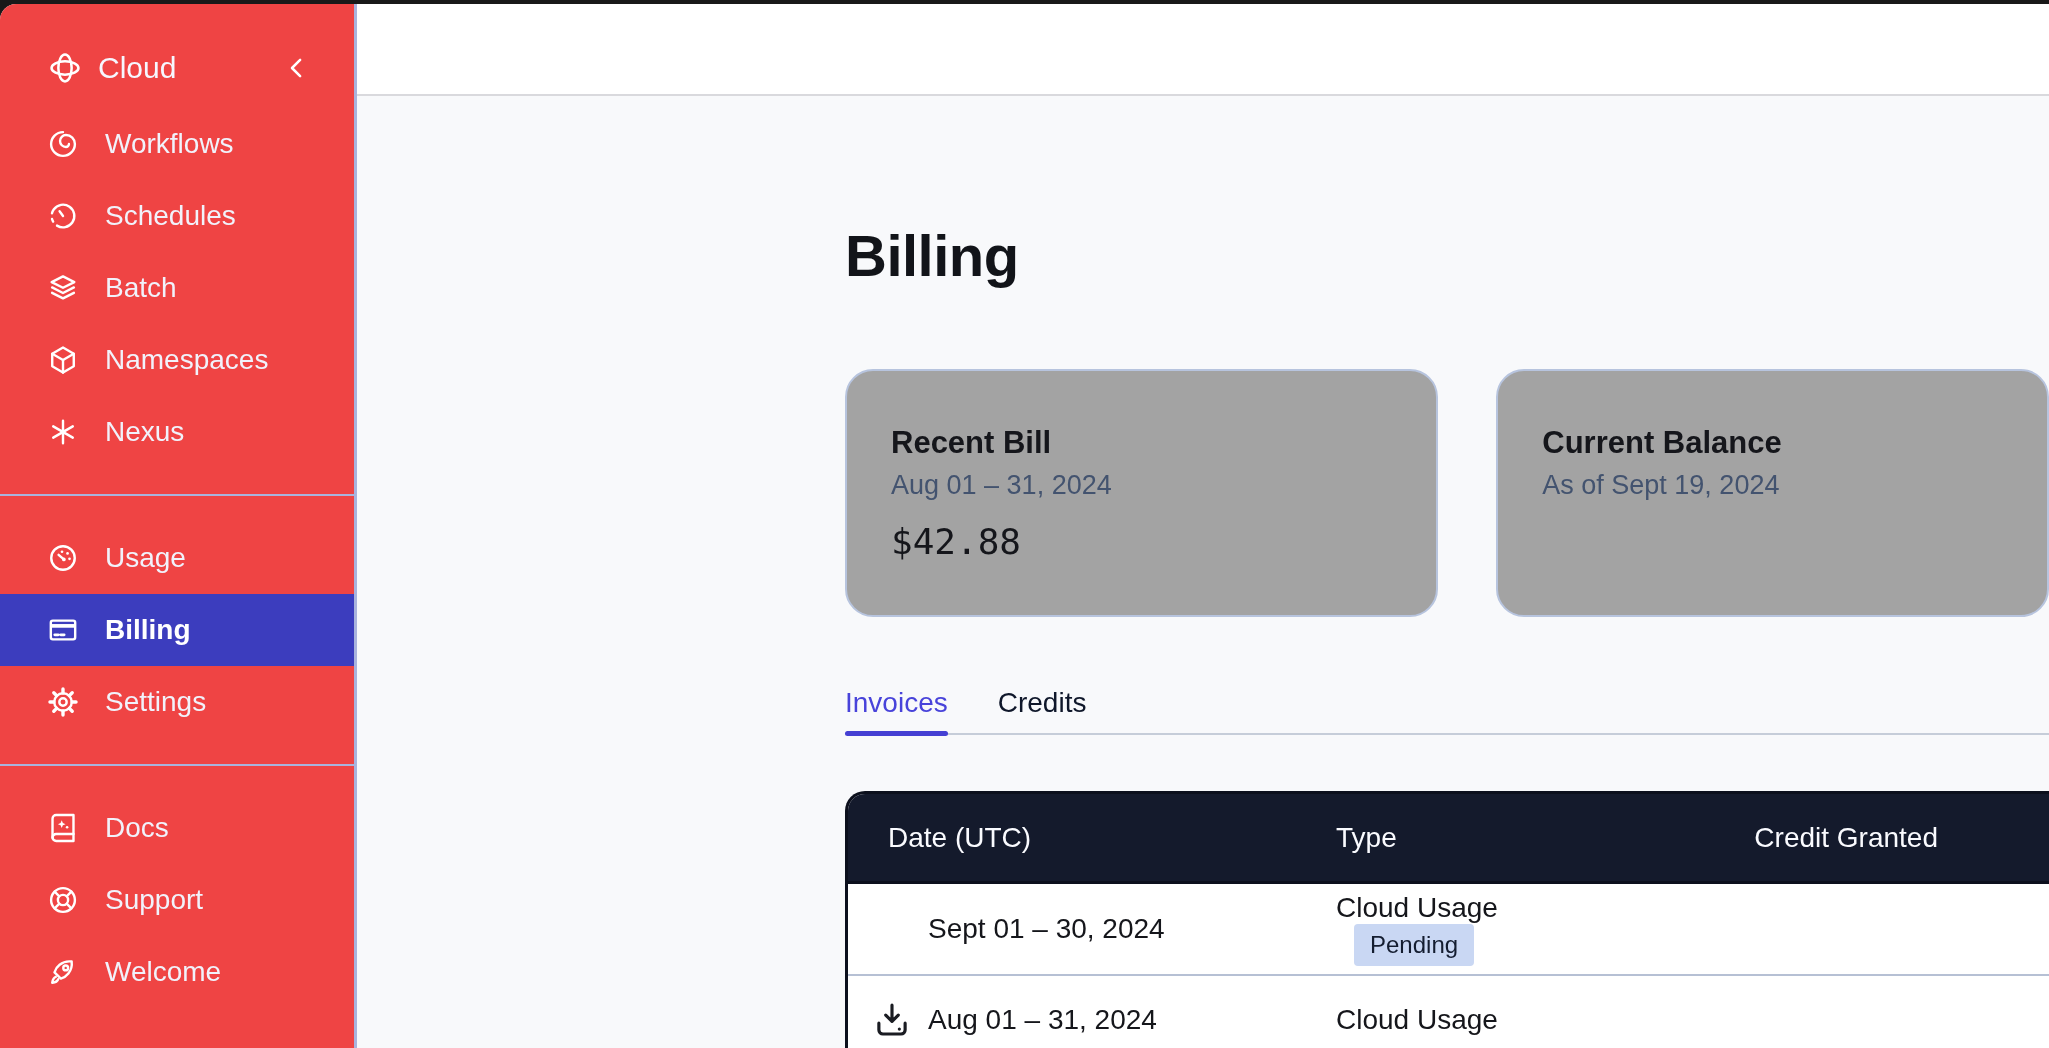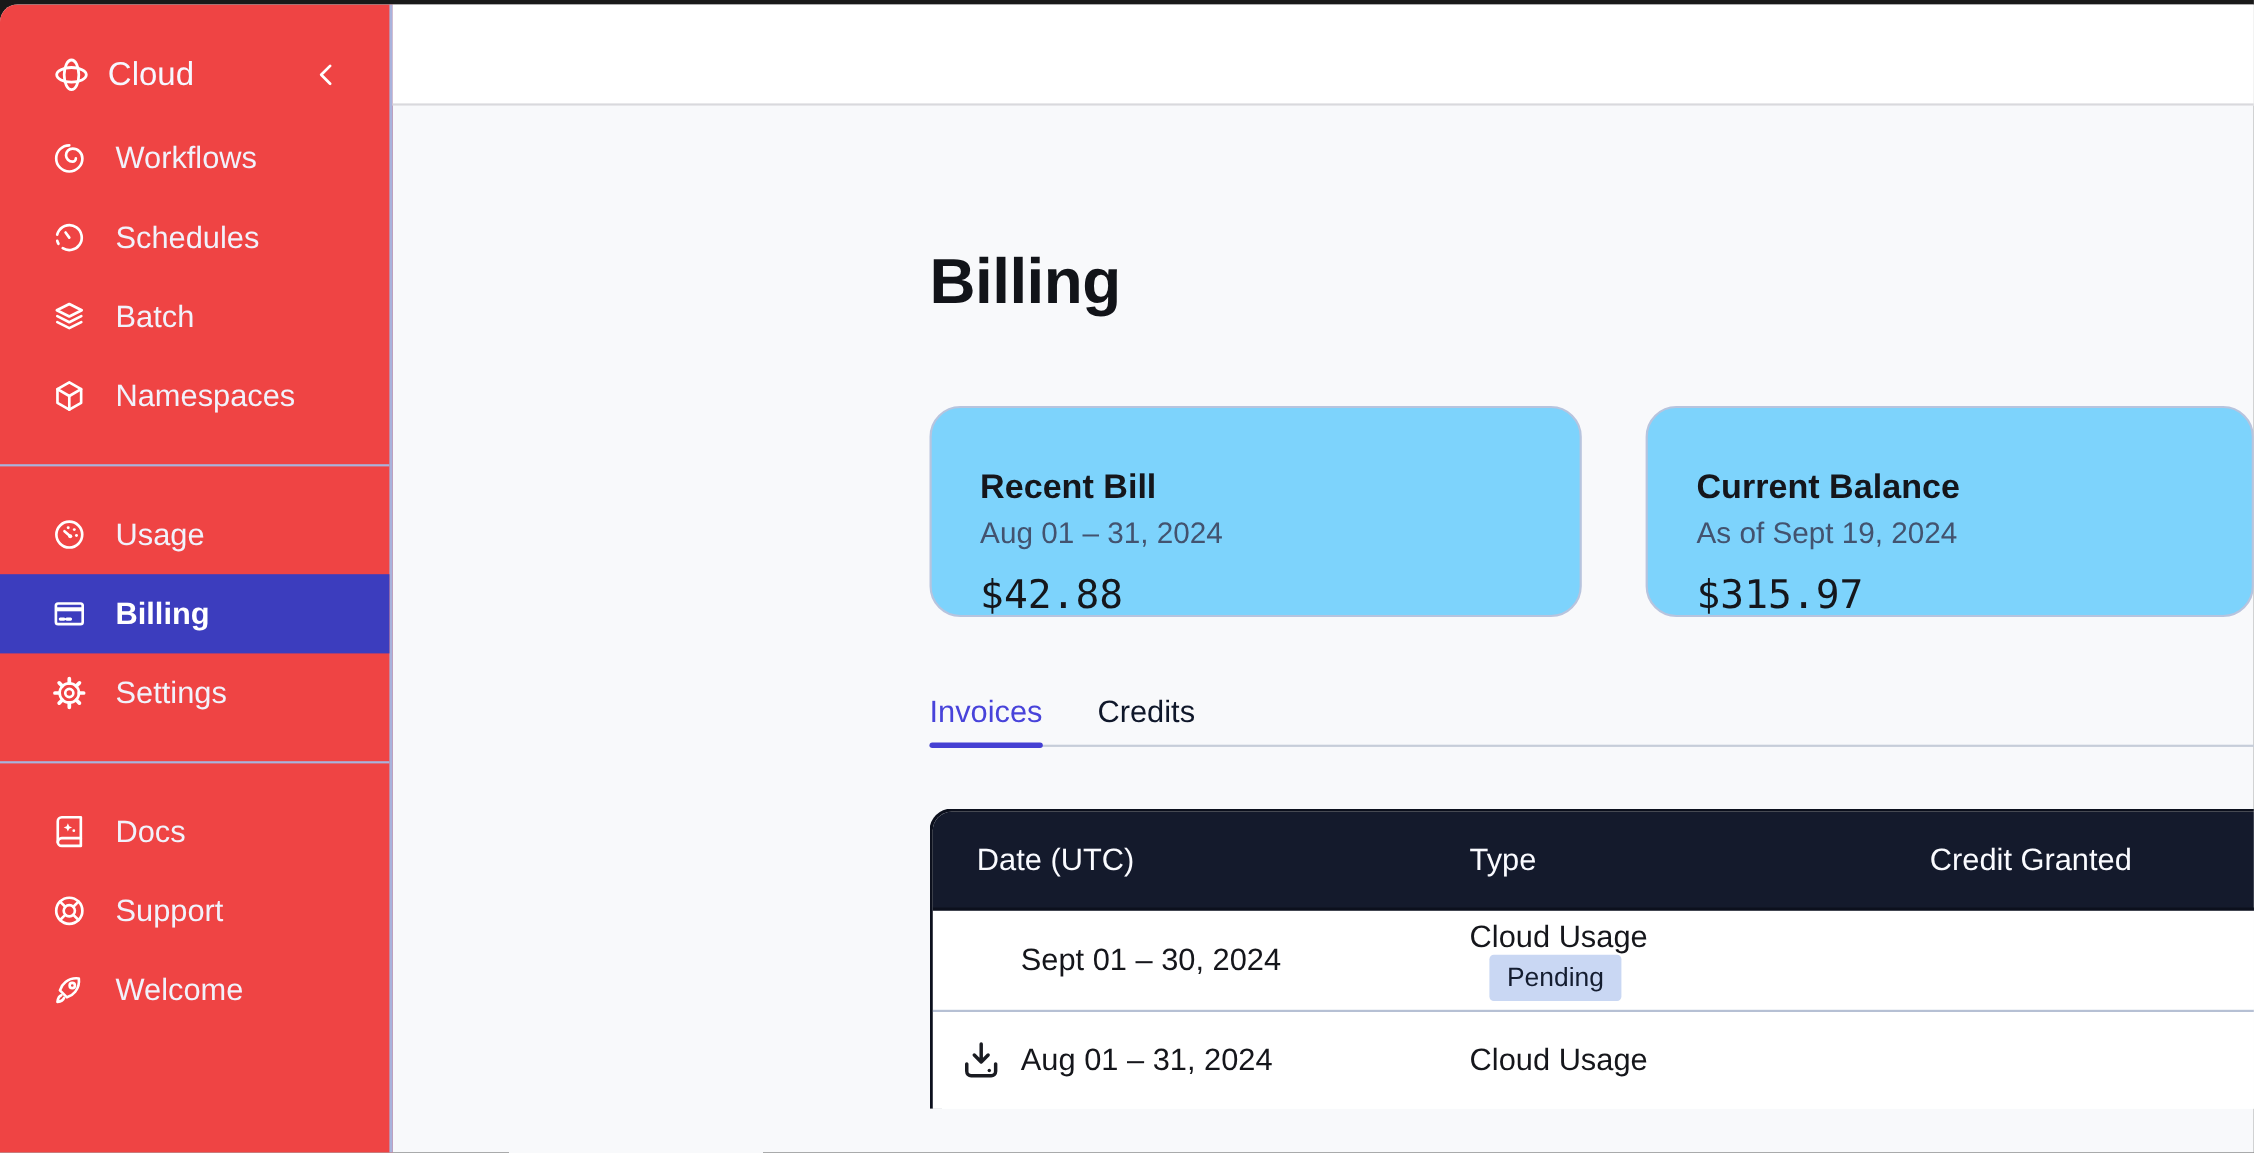--- a/index.html
+++ b/index.html
@@ -26,22 +26,22 @@
 
   
   .main { flex:1; min-width:0; display:flex; flex-direction:column; }
   .topbar { height:92px; flex:none; background:#ffffff; border-bottom:2px solid #d9d9dd; }
   .content { flex:1; padding-left:488px; }
 
   .page-title { margin-top:126px; font-size:58px; font-weight:600; color:#121419;
                 letter-spacing:-0.5px; }
 
   .cards { display:flex; gap:58px; margin-top:80px; }
-  .card { background:#7dd3fc; border:2px solid #b7c4de; border-radius:28px;
-          height:192px; padding:54px 44px 0; }
+  .card { background:#a3a3a3; border:2px solid #b7c4de; border-radius:28px;
+          height:248px; padding:54px 44px 0; }
   .card.recent { width:797px; }
   .card.balance { width:740px; }
   .card-title { font-size:31px; font-weight:600; color:#15161b; line-height:36px; }
   .card-sub { font-size:27px; color:#43536f; margin-top:8px; line-height:32px; }
   .card-amount { font-family:"DejaVu Sans Mono",monospace; font-size:36px; margin-top:20px;
                  color:#15161b; line-height:42px; }
 
   .tabs { margin-top:70px; width:1561px; display:flex; gap:50px;
           border-bottom:2px solid #c6cdd9; }
   .tab { font-size:28px; font-weight:500; padding-bottom:14px; color:#0f172a;
@@ -124,20 +124,28 @@
       <div class="nav-item">
         <span class="ic">
           <svg viewBox="0 0 24 24" fill="none" stroke="#fff" stroke-width="1.7" stroke-linecap="round" stroke-linejoin="round">
             <path d="M12 3.2 19.6 7.6v8.8L12 20.8 4.4 16.4V7.6z"></path>
             <path d="M4.4 7.6 12 12l7.6-4.4"></path>
             <path d="M12 12v8.8"></path>
           </svg>
         </span>
         <span>Namespaces</span>
       </div>
+      <div class="nav-item">
+        <span class="ic">
+          <svg viewBox="0 0 24 24" fill="none" stroke="#fff" stroke-width="1.7" stroke-linecap="round">
+            <path d="M12 4v16M5.1 8l13.8 8M18.9 8 5.1 16"></path>
+          </svg>
+        </span>
+        <span>Nexus</span>
+      </div>
 
       <div class="side-divider"></div>
 
       <div class="nav-item">
         <span class="ic">
           <svg viewBox="0 0 24 24" fill="none" stroke="#fff" stroke-width="1.7" stroke-linecap="round">
             <circle cx="12" cy="12" r="8.3"></circle>
             <path d="M12.6 13 8.9 9.8"></path>
             <circle cx="12.6" cy="13" r="1.3" fill="#fff" stroke="none"></circle>
             <circle cx="11.3" cy="7.6" r=".95" fill="#fff" stroke="none"></circle>
@@ -212,21 +220,20 @@
 
       <div class="cards">
         <section class="card recent">
           <div class="card-title">Recent Bill</div>
           <div class="card-sub">Aug 01 – 31, 2024</div>
           <div class="card-amount">$42.88</div>
         </section>
         <section class="card balance">
           <div class="card-title">Current Balance</div>
           <div class="card-sub">As of Sept 19, 2024</div>
-          <div class="card-amount">$315.97</div>
         </section>
       </div>
 
       <div class="tabs">
         <div class="tab active">Invoices</div>
         <div class="tab">Credits</div>
       </div>
 
       <div class="invoice-table">
         <div class="thead">

